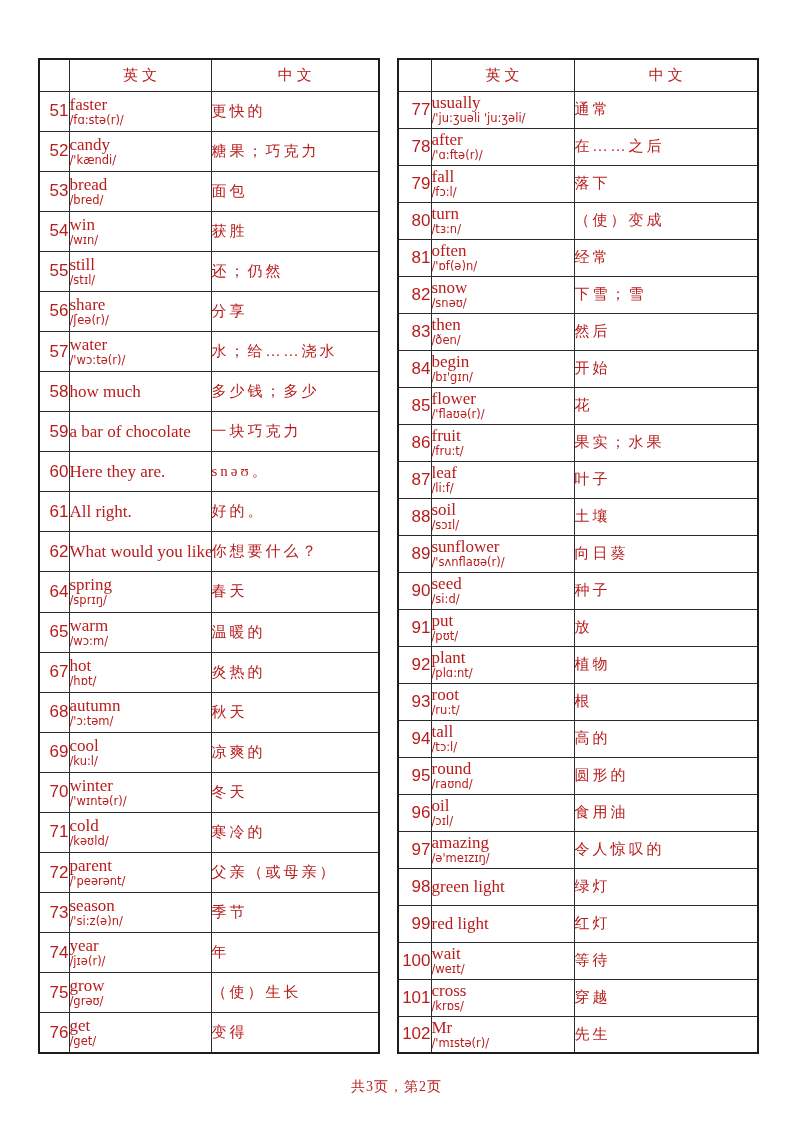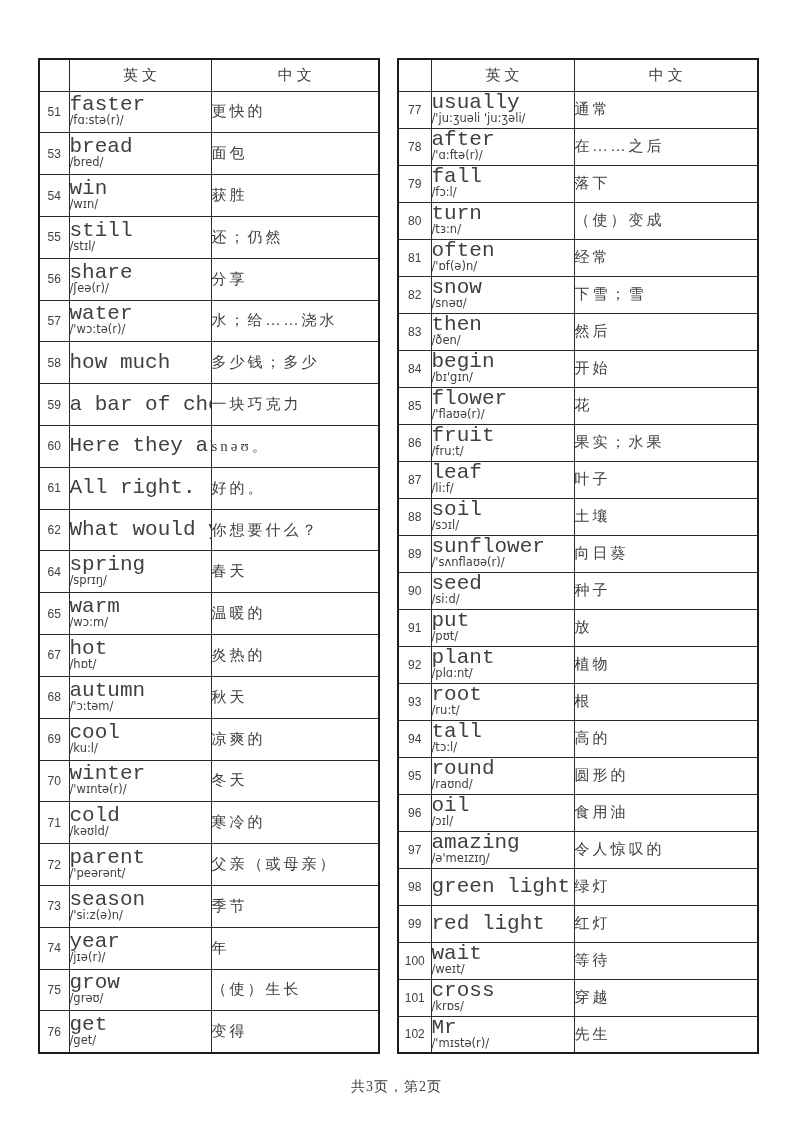--- a/index.html
+++ b/index.html
@@ -3,21 +3,21 @@
 <meta charset="utf-8">
 <style>
   html, body { margin: 0; padding: 0; background: #e8e8e8; }
   .page {
     position: relative;
     width: 793px;
     height: 1122px;
     margin: 0 auto;
     background: #ffffff;
     font-family: "Liberation Serif", serif;
-    color: #404040;
+    color: #b91c1c;
     overflow: hidden;
   }
   .tables {
     position: absolute;
     left: 38px;
     top: 58px;
     display: flex;
     gap: 17px;
   }
   table.vocab {
@@ -43,31 +43,31 @@
   th {
     font-weight: normal;
     font-size: 15px;
     text-align: center;
     vertical-align: middle;
     letter-spacing: 4px;
     text-indent: 4px;
   }
   td.num {
     font-family: "Liberation Sans", sans-serif;
-    font-size: 12px;
-    text-align: center;
+    font-size: 17px;
+    text-align: right;
     vertical-align: middle;
   }
   td.en {
     vertical-align: middle;
     padding-left: 4px;
   }
   .en-word {
-    font-family: Liberation Mono, monospace;
-    font-size: 21px;
+    font-family: Liberation Serif, serif;
+    font-size: 17px;
     line-height: 18px;
     white-space: nowrap;
   }
   .en-ipa {
     font-family: "DejaVu Sans", sans-serif;
     font-size: 11.5px;
     line-height: 13px;
     white-space: nowrap;
   }
   td.zh {
@@ -110,20 +110,28 @@
       <tbody>
           <tr>
             <td class="num">51</td>
             <td class="en">
               <div class="en-word">faster</div>
               <div class="en-ipa">/fɑ:stə(r)/</div>
             </td>
             <td class="zh">更快的</td>
           </tr>
           <tr>
+            <td class="num">52</td>
+            <td class="en">
+              <div class="en-word">candy</div>
+              <div class="en-ipa">/'kændi/</div>
+            </td>
+            <td class="zh">糖果；巧克力</td>
+          </tr>
+          <tr>
             <td class="num">53</td>
             <td class="en">
               <div class="en-word">bread</div>
               <div class="en-ipa">/bred/</div>
             </td>
             <td class="zh">面包</td>
           </tr>
           <tr>
             <td class="num">54</td>
             <td class="en">

